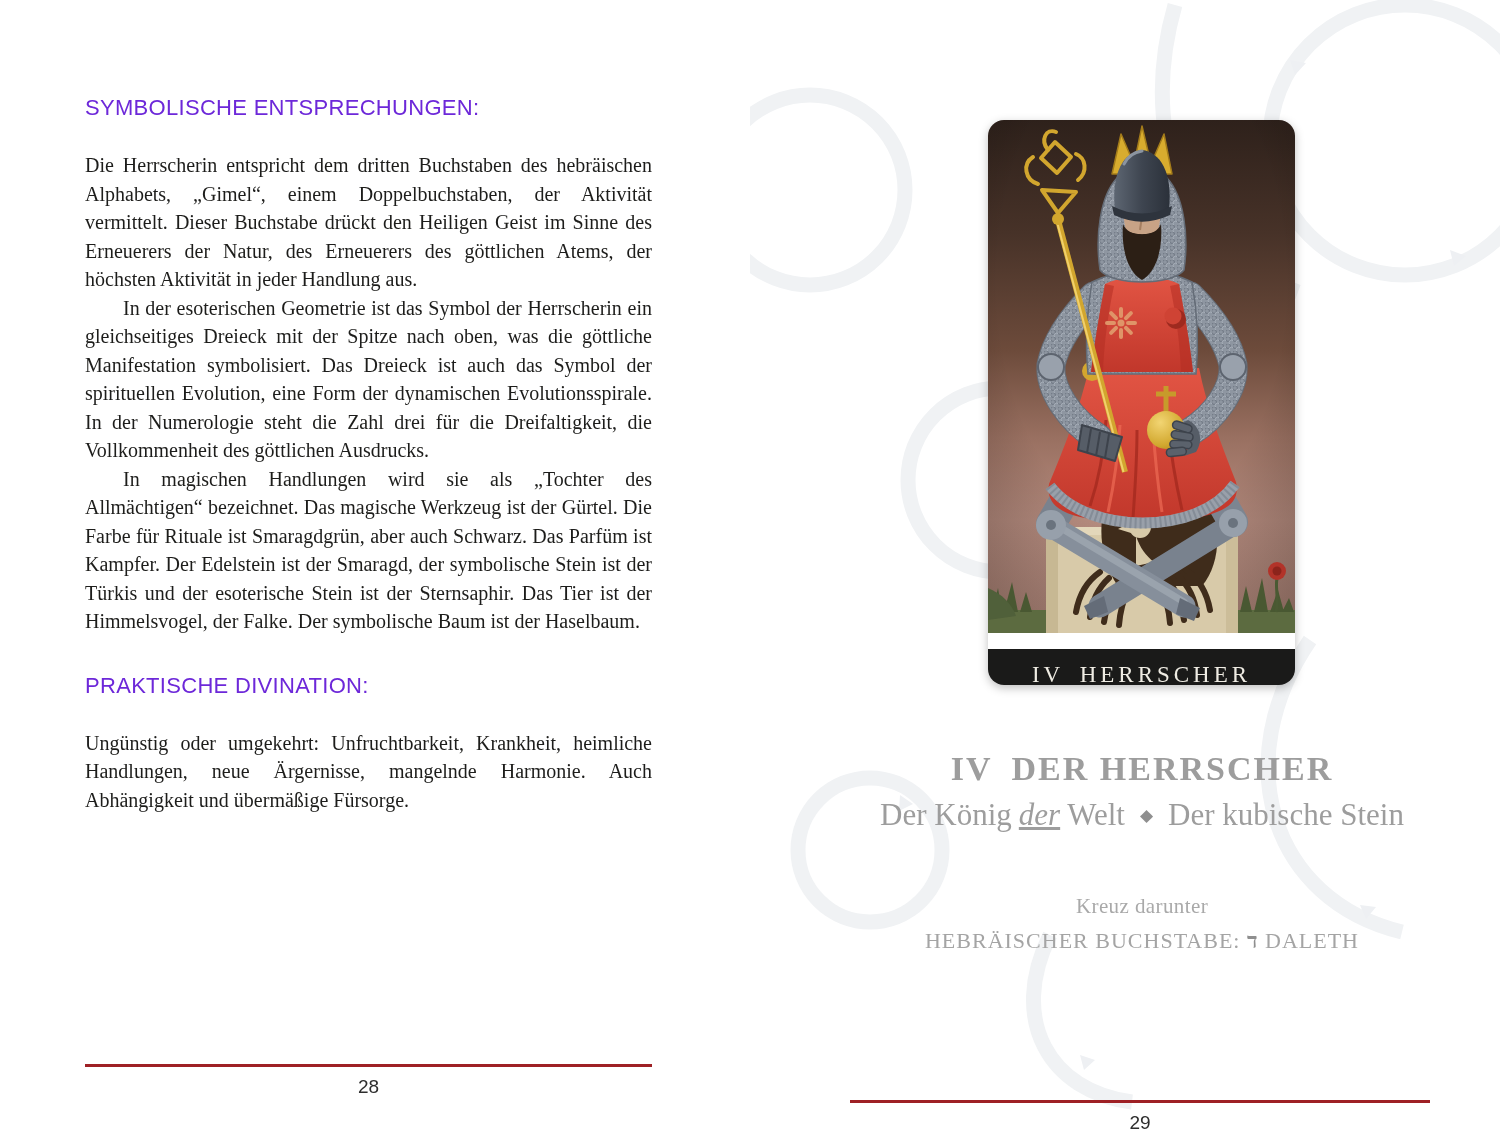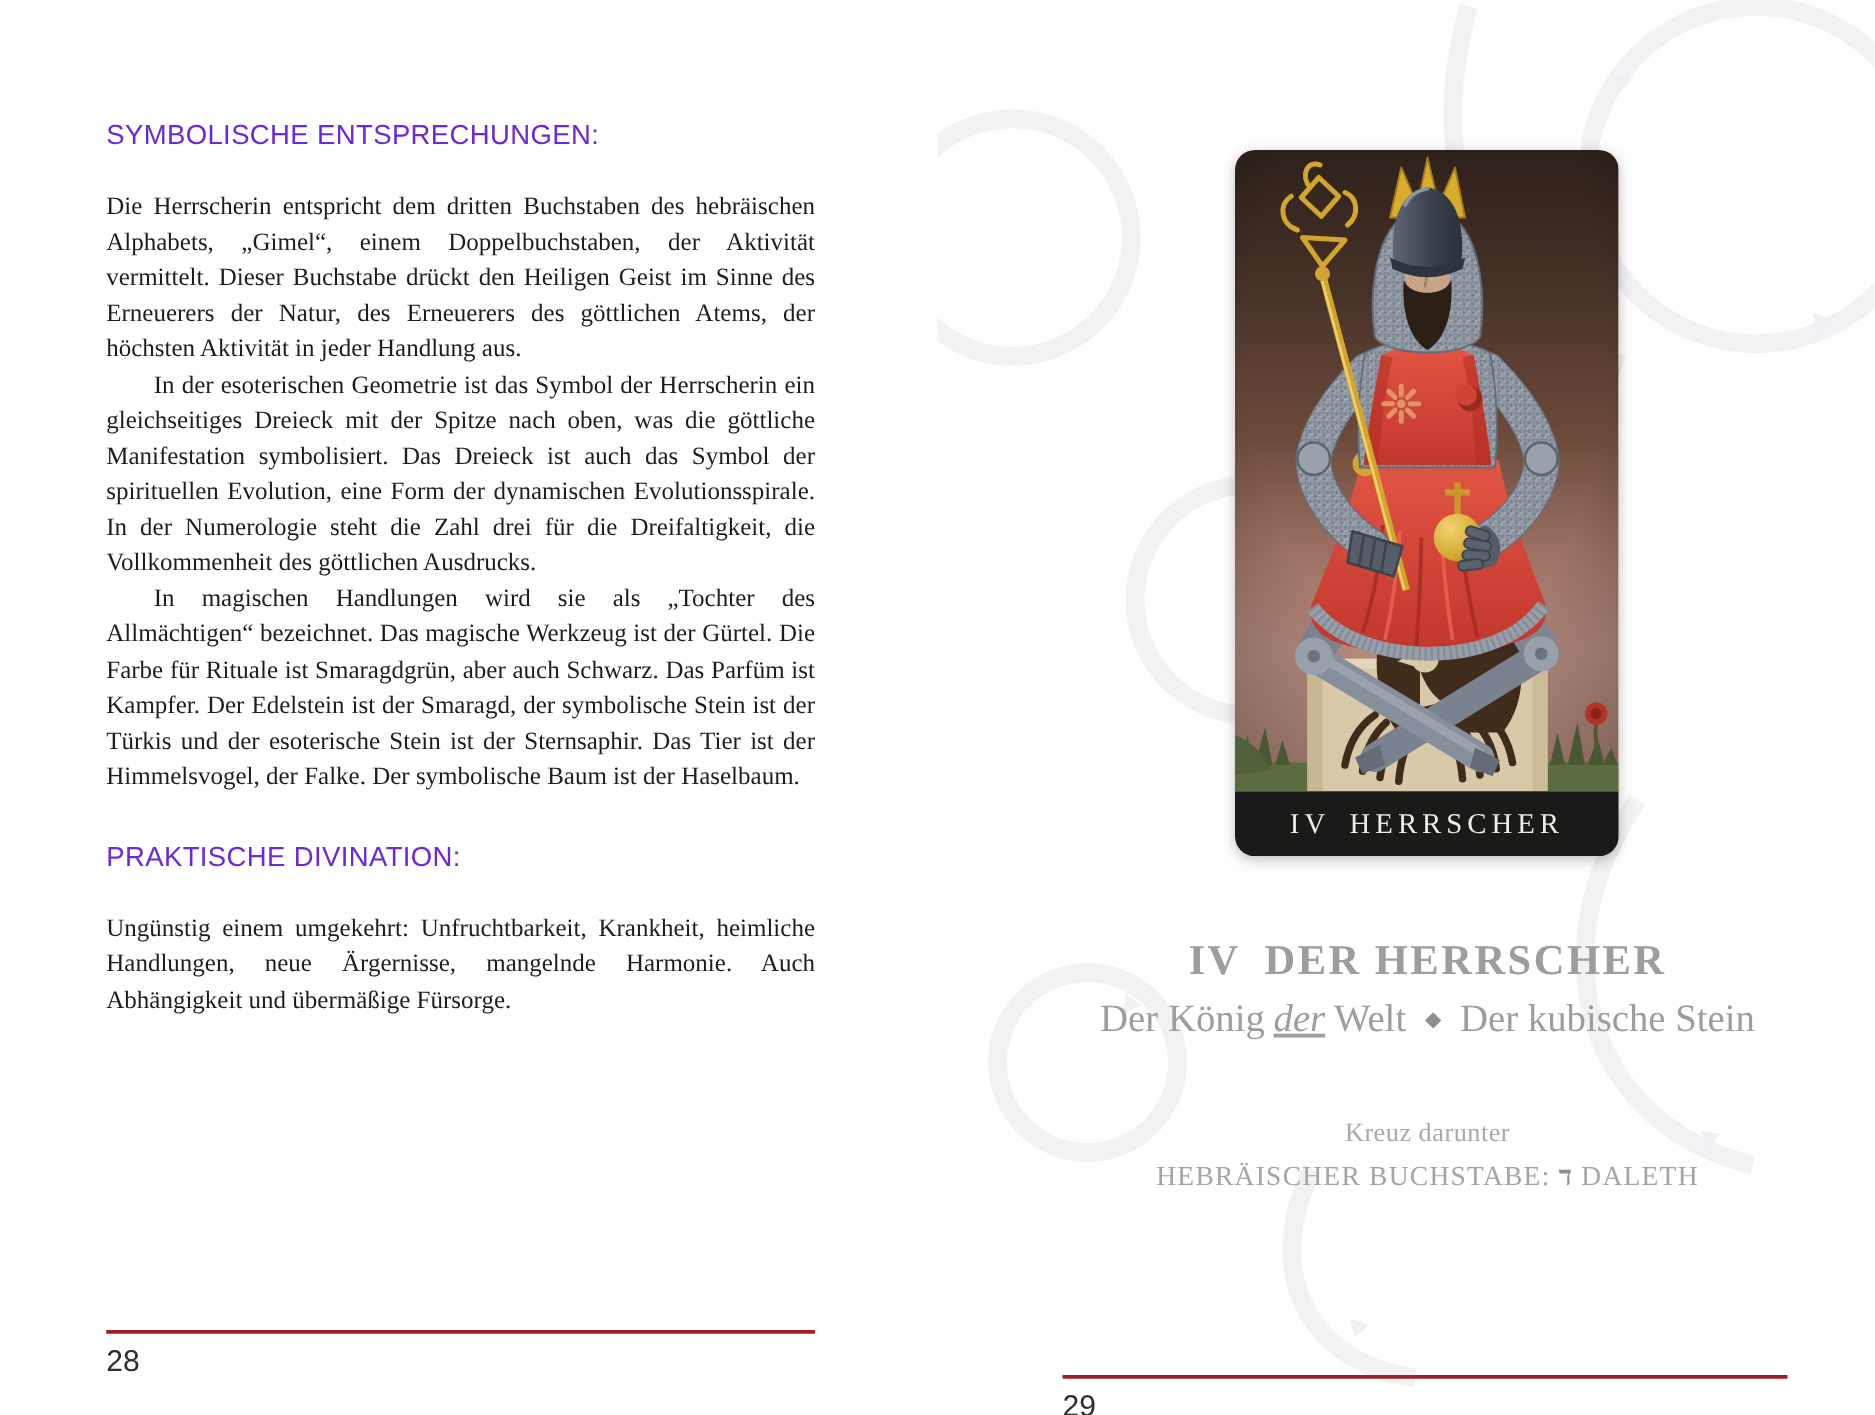--- a/index.html
+++ b/index.html
@@ -25,36 +25,36 @@
     text-align:justify;margin:0;hyphens:auto;-webkit-hyphens:auto;
   }
   p.indent{text-indent:38px;}
   p.gap{margin-top:29px;}
 
   .footer{position:absolute;top:1064px;}
   .footer-left{left:85px;width:567px;}
   .footer-right{left:100px;width:580px;margin-top:36px;}
   .rule{height:3px;background:#9e2025;}
   .pagenum{
-    margin-top:9px;
+    text-align:center;margin-top:9px;
     font-family:"Liberation Sans",sans-serif;
-    font-size:24px;color:#2e2e2e;
+    font-size:19px;color:#2e2e2e;
   }
 
   
   .pattern-svg{position:absolute;left:0;top:0;z-index:0;}
   .rp{position:absolute;left:17px;right:-17px;text-align:center;z-index:2;}
   .card{
     position:absolute;left:238px;top:120px;width:307px;height:565px;
     border-radius:16px;overflow:hidden;z-index:2;
     box-shadow:0 3px 10px rgba(0,0,0,0.25);
   }
   .card svg{display:block;}
   .card-label{
-    position:absolute;left:0;right:0;bottom:0;height:52px;
+    position:absolute;left:0;right:0;bottom:0;height:36px;
     background:#1a1a19;color:#efece3;
     font-family:"Liberation Serif",serif;font-size:23px;
     letter-spacing:4px;line-height:52px;text-align:center;
   }
   .card-title{
     top:750px;
     font-family:"Liberation Serif",serif;font-weight:700;
     font-size:34px;color:#9d9d9d;letter-spacing:2px;margin:0;
   }
   .card-subtitle{
@@ -80,21 +80,21 @@
 
 <div class="spread">
 
   <div class="page">
     <div class="left-content">
       <h2 class="section-heading">SYMBOLISCHE ENTSPRECHUNGEN:</h2>
       <p class="bodytext">Die Herrscherin entspricht dem dritten Buchstaben des hebräischen Alphabets, „Gimel“, einem Doppelbuchstaben, der Aktivität vermittelt. Dieser Buchstabe drückt den Heiligen Geist im Sinne des Erneuerers der Natur, des Erneuerers des göttlichen Atems, der höchsten Aktivität in jeder Handlung aus.</p>
       <p class="bodytext indent">In der esoterischen Geometrie ist das Symbol der Herrscherin ein gleichseitiges Dreieck mit der Spitze nach oben, was die göttliche Manifestation symbolisiert. Das Dreieck ist auch das Symbol der spirituellen Evolution, eine Form der dynamischen Evolutionsspirale. In der Numerologie steht die Zahl drei für die Dreifaltigkeit, die Vollkommenheit des göttlichen Ausdrucks.</p>
       <p class="bodytext indent">In magischen Handlungen wird sie als „Tochter des Allmächtigen“ bezeichnet. Das magische Werkzeug ist der Gürtel. Die Farbe für Rituale ist Smaragdgrün, aber auch Schwarz. Das Parfüm ist Kampfer. Der Edelstein ist der Smaragd, der symbolische Stein ist der Türkis und der esoterische Stein ist der Sternsaphir. Das Tier ist der Himmelsvogel, der Falke. Der symbolische Baum ist der Haselbaum.</p>
       <h2 class="section-heading divination-heading">PRAKTISCHE DIVINATION:</h2>
-      <p class="bodytext gap">Ungünstig einem umgekehrt: Unfruchtbarkeit, Krankheit, heimliche Handlungen, neue Ärgernisse, mangelnde Harmonie. Auch Abhängigkeit und übermäßige Fürsorge.</p>
+      <p class="bodytext gap">Ungünstig oder umgekehrt: Unfruchtbarkeit, Krankheit, heimliche Handlungen, neue Ärgernisse, mangelnde Harmonie. Auch Abhängigkeit und übermäßige Fürsorge.</p>
     </div>
     <div class="footer footer-left">
       <div class="rule"></div>
       <div class="pagenum">28</div>
     </div>
   </div>
 
   <div class="page">
 
     <svg class="pattern-svg" width="750" height="1132" viewBox="0 0 750 1132">

